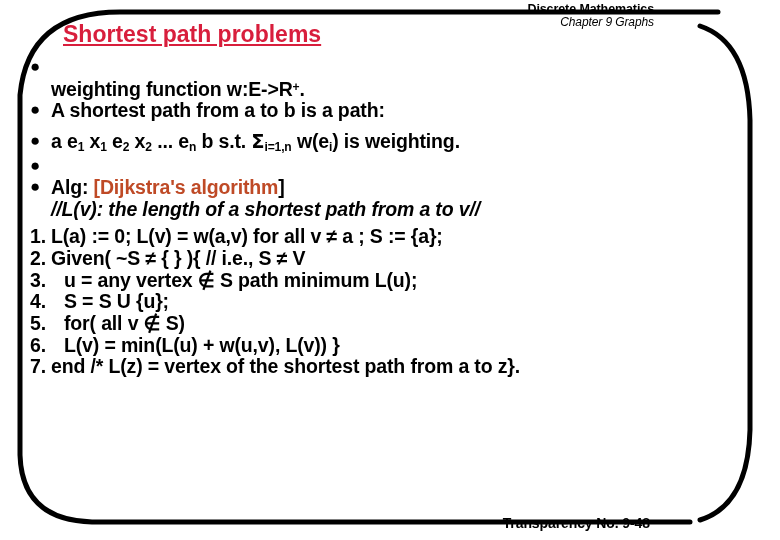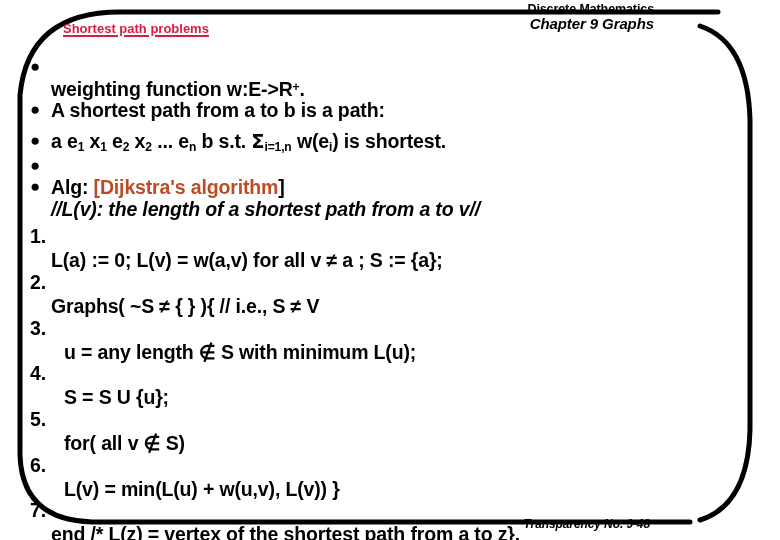--- a/index.html
+++ b/index.html
@@ -42,32 +42,32 @@
     text-align: right;
     line-height: 1.12;
   }
   .course-title {
     font-size: 12.5px;
     font-weight: bold;
     letter-spacing: -0.1px;
     white-space: nowrap;
   }
   .course-sub {
-    font-size: 15px;
-    font-weight: bold;
+    font-size: 12px;
+    font-weight: normal;
     font-style: italic;
     letter-spacing: -0.1px;
     white-space: nowrap;
   }
 
   .slide-title {
     position: absolute;
     left: 63px;
     top: 21px;
-    font-size: 13px;
+    font-size: 23px;
     font-weight: bold;
     color: #D81E3C;
     text-decoration: underline;
     text-decoration-thickness: 2px;
     text-underline-offset: 2px;
     white-space: nowrap;
     text-align: center;
   }
 
   
@@ -110,21 +110,21 @@
     line-height: 1.11;
     letter-spacing: -0.15px;
     display: flex;
     align-items: flex-start;
   }
   .num-mark {
     flex: 0 0 auto;
     width: 21px;
   }
   .num-mark.wide { width: 34px; }
-  .num-text { flex: 1 1 auto; margin-top: 24px; }
+  .num-text { flex: 1 1 auto; }
 
   .gap-sm { height: 6px; }
   .gap-md { height: 9px; }
   .gap-xs { height: 3px; }
 
   .accent { color: #BF4A26; }
   .ital { font-style: italic; }
 
   sub {
     font-size: 0.62em;
@@ -136,25 +136,24 @@
     vertical-align: 0.42em;
     line-height: 0;
   }
   .sigma { font-family: "DejaVu Sans", sans-serif; }
 
   
   .footer-note {
     position: absolute;
     right: 38px;
     bottom: 9px;
-    font-size: 12px;
+    font-size: 14px;
     font-weight: bold;
     letter-spacing: -0.1px;
     white-space: nowrap;
-    font-style: italic;
   }
 </style>
 </head>
 <body>
 
 <div id="slide">
 
   <svg class="frame-svg" viewBox="0 0 780 540" preserveAspectRatio="none" aria-hidden="true">
     <path d="M 718 12 L 120 12 Q 28 12 20 95 L 20 455 Q 22 520 92 522 L 690 522" fill="none" stroke="#000000" stroke-width="5" stroke-linecap="round"></path>
     <path d="M 700 26 Q 748 42 750 120 L 750 430 Q 748 505 700 520" fill="none" stroke="#000000" stroke-width="5" stroke-linecap="round"></path>
@@ -179,21 +178,21 @@
 
     <div class="bullet-line">
       <span class="bullet-mark">●</span>
       <span class="bullet-text">A shortest path from a to b is a path:</span>
     </div>
 
     <div class="gap-md"></div>
 
     <div class="bullet-line">
       <span class="bullet-mark">●</span>
-      <span class="bullet-text"><span> a e</span><sub>1</sub><span> x</span><sub>1</sub><span> e</span><sub>2</sub><span> x</span><sub>2</sub><span> ... e</span><sub>n</sub><span> b s.t. </span><span class="sigma">Σ</span><sub>i=1,n</sub><span> w(e</span><sub>i</sub><span>) is shortest.</span></span>
+      <span class="bullet-text"><span> a e</span><sub>1</sub><span> x</span><sub>1</sub><span> e</span><sub>2</sub><span> x</span><sub>2</sub><span> ... e</span><sub>n</sub><span> b s.t. </span><span class="sigma">Σ</span><sub>i=1,n</sub><span> w(e</span><sub>i</sub><span>) is weighting.</span></span>
     </div>
 
     <div class="gap-xs"></div>
 
     <div class="bullet-line">
       <span class="bullet-mark">●</span>
       <span class="bullet-text">
         <br>
       </span>
     </div>
@@ -207,26 +206,26 @@
 
     <div class="gap-sm"></div>
 
     <div class="num-line">
       <span class="num-mark">1.</span>
       <span class="num-text">L(a) := 0;  L(v) = w(a,v) for all v ≠ a ; S := {a};</span>
     </div>
 
     <div class="num-line">
       <span class="num-mark">2.</span>
-      <span class="num-text">Graphs( ~S ≠ { } ){ // i.e., S ≠ V</span>
+      <span class="num-text">Given( ~S ≠ { } ){ // i.e., S ≠ V</span>
     </div>
 
     <div class="num-line">
       <span class="num-mark wide">3.</span>
-      <span class="num-text">u = any length ∉ S with minimum L(u);</span>
+      <span class="num-text">u = any vertex ∉ S path minimum L(u);</span>
     </div>
 
     <div class="num-line">
       <span class="num-mark wide">4.</span>
       <span class="num-text">S = S U {u};</span>
     </div>
 
     <div class="num-line">
       <span class="num-mark wide">5.</span>
       <span class="num-text">for( all v ∉ S)</span>

